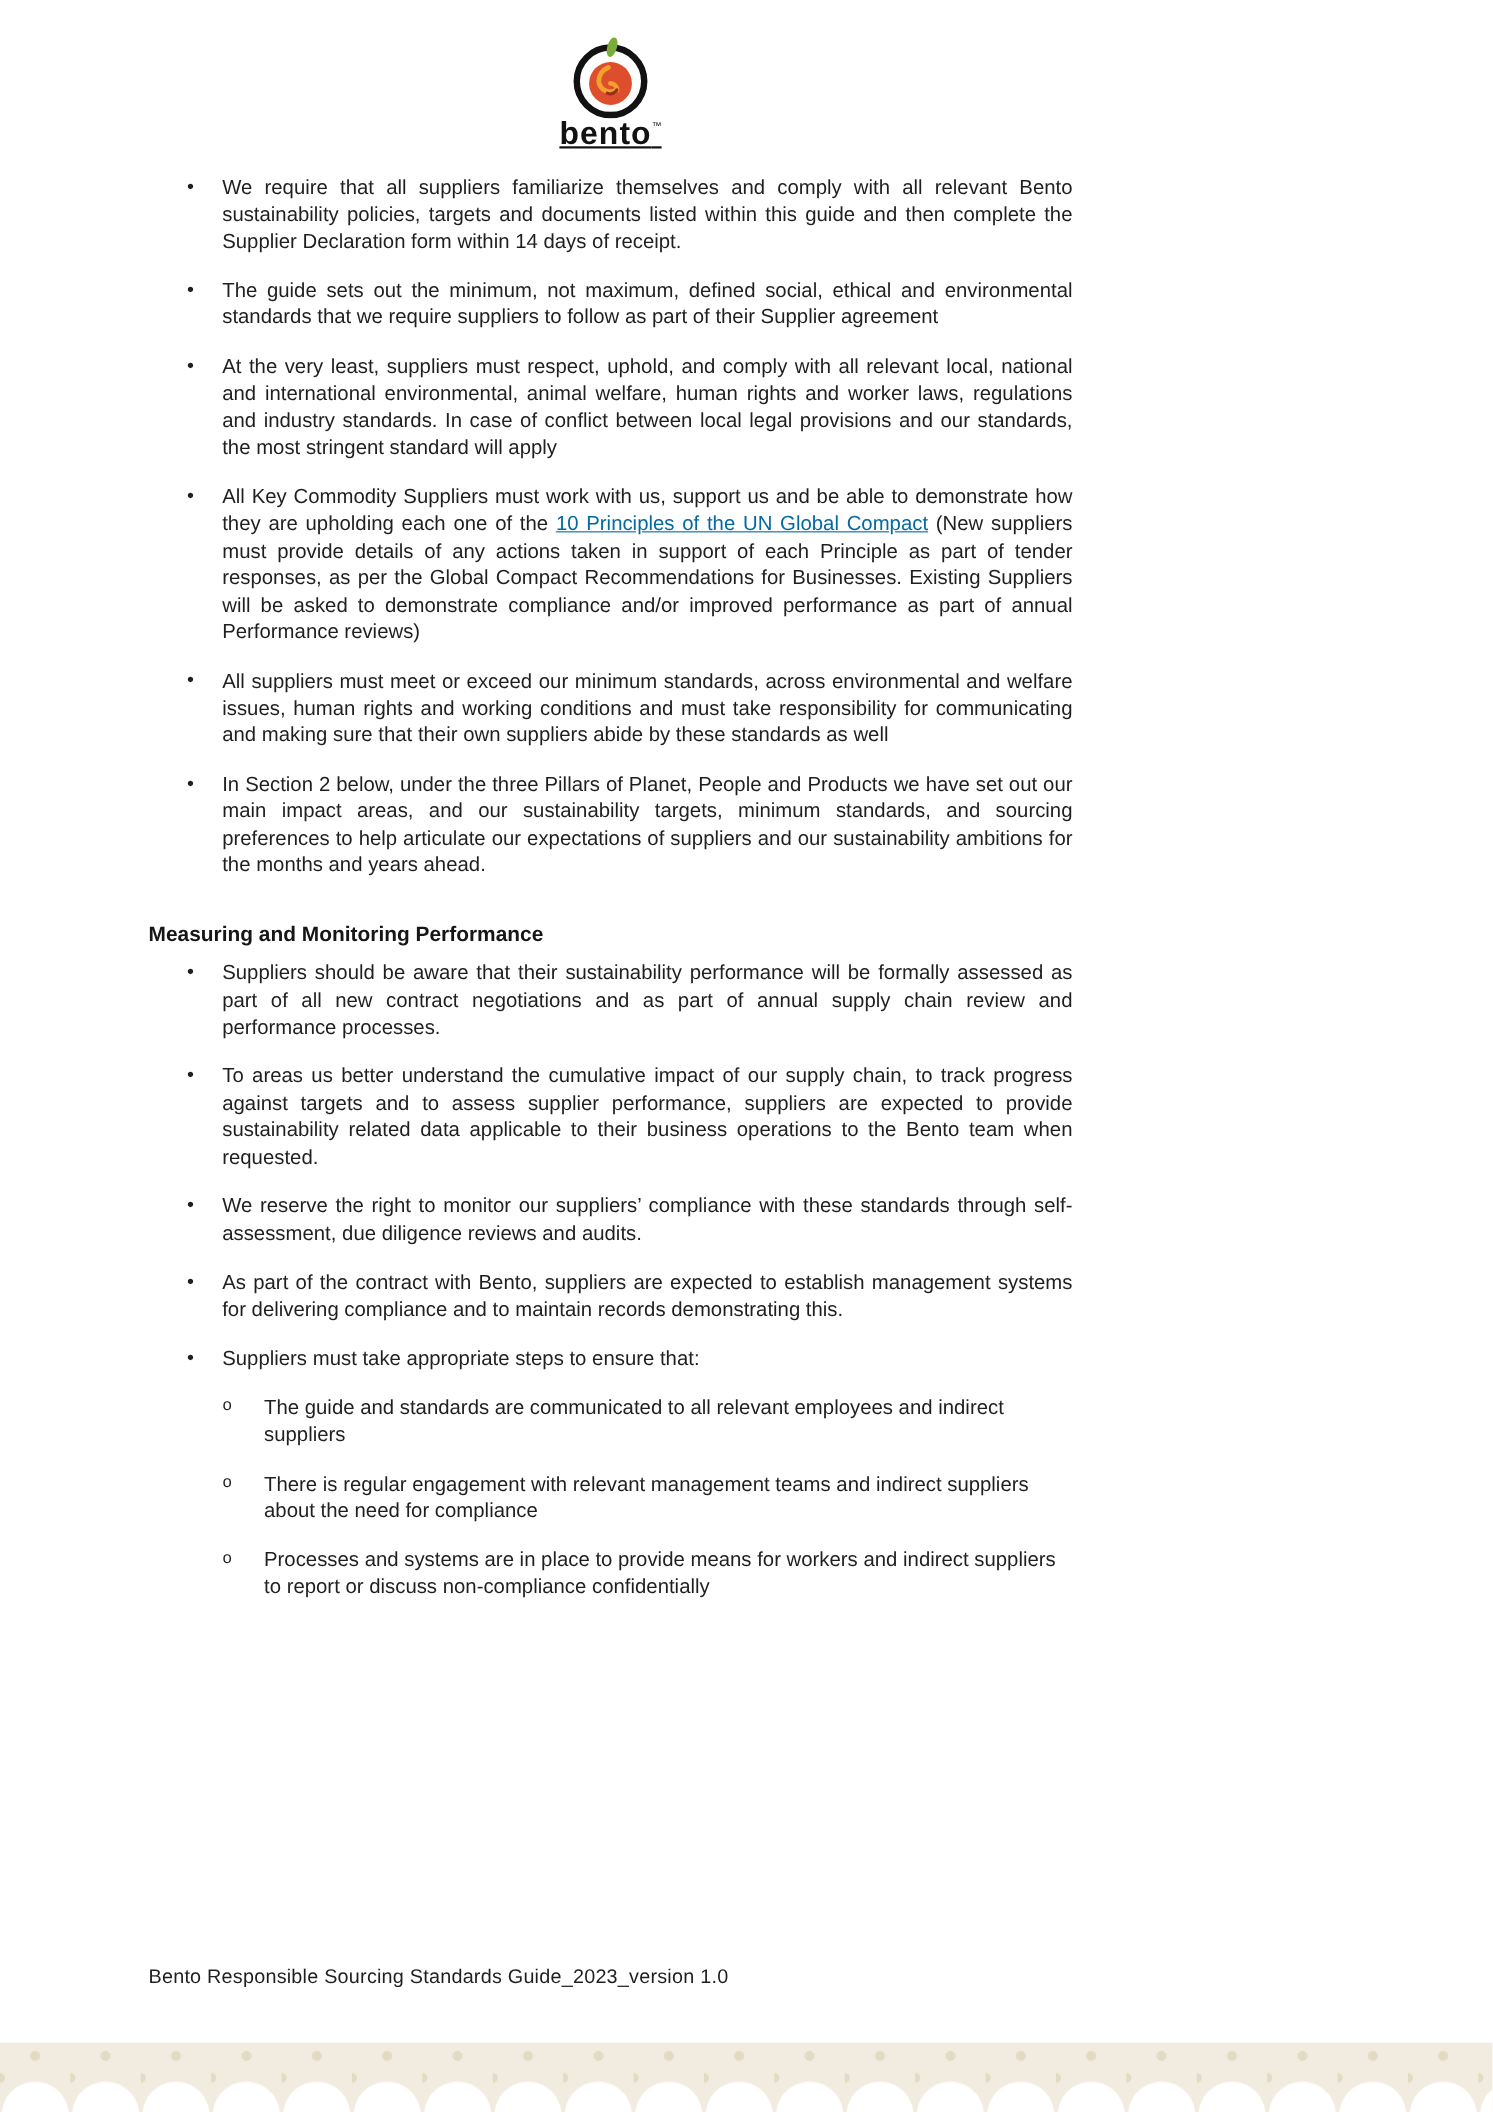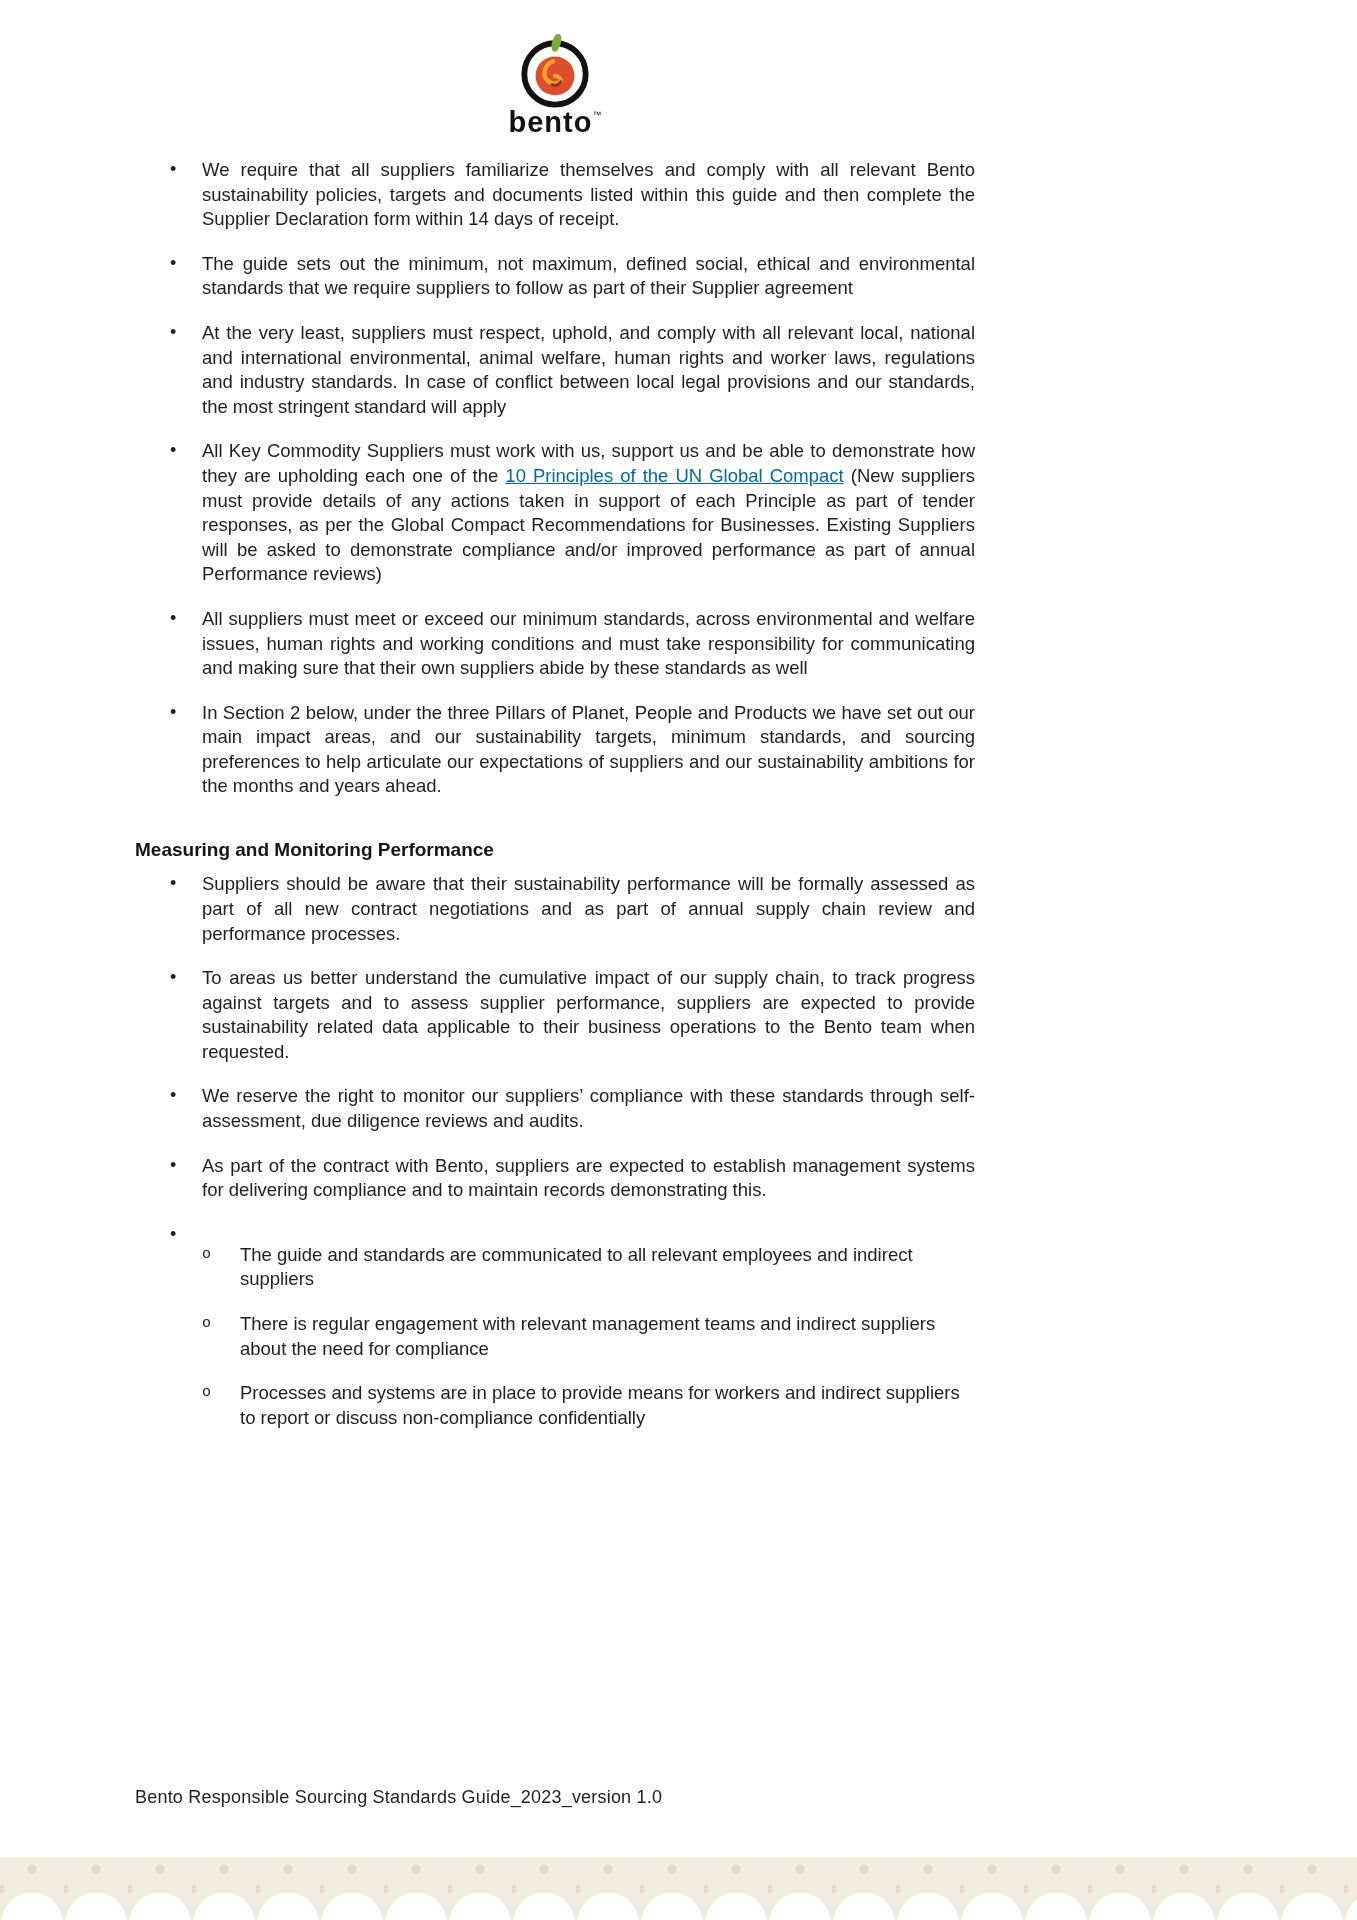--- a/index.html
+++ b/index.html
@@ -8,20 +8,21 @@
   .page {
     position:relative; width:1357px; height:1920px; margin:0 auto;
     background:#ffffff; overflow:hidden; color:#1f1f1f;
   }
   
   .logo-block { position:absolute; top:34px; left:135px; width:840px; text-align:center; }
   .logo-mark { display:block; margin:0 auto; }
   .logo-text {
     margin-top:-2px; font-size:29px; font-weight:600; letter-spacing:1px;
     color:#121212;
+    text-decoration:underline;
   }
   .logo-text sup { font-size:9px; font-weight:400; vertical-align:14px; letter-spacing:0; }
   
   .content { position:absolute; left:135px; top:158px; width:840px; font-size:18.5px; line-height:1.33; }
   h2.sec-heading { font-size:19px; font-weight:700; color:#161616; margin:0 0 10px 0; }
   h2.sec-heading.second { margin-top:38px; }
   .bullet { display:flex; margin:0 0 20px 35px; }
   .bullet .marker { flex:0 0 32px; font-size:18px; line-height:1.33; color:#1f1f1f; }
   .bullet .btext { flex:1; text-align:justify; }
   .sub-bullet { display:flex; margin-top:20px; }
@@ -123,20 +124,21 @@
     </div>
 
     <div class="bullet">
       <span class="marker">•</span>
       <p class="btext">As part of the contract with Bento, suppliers are expected to establish management systems for delivering compliance and to maintain records demonstrating this.</p>
     </div>
 
     <div class="bullet">
       <span class="marker">•</span>
       <div class="btext">
+        <p>Suppliers must take appropriate steps to ensure that:</p>
 
         <div class="sub-bullet">
           <span class="marker">o</span>
           <p class="stext">The guide and standards are communicated to all relevant employees and indirect suppliers</p>
         </div>
 
         <div class="sub-bullet">
           <span class="marker">o</span>
           <p class="stext">There is regular engagement with relevant management teams and indirect suppliers about the need for compliance</p>
         </div>

